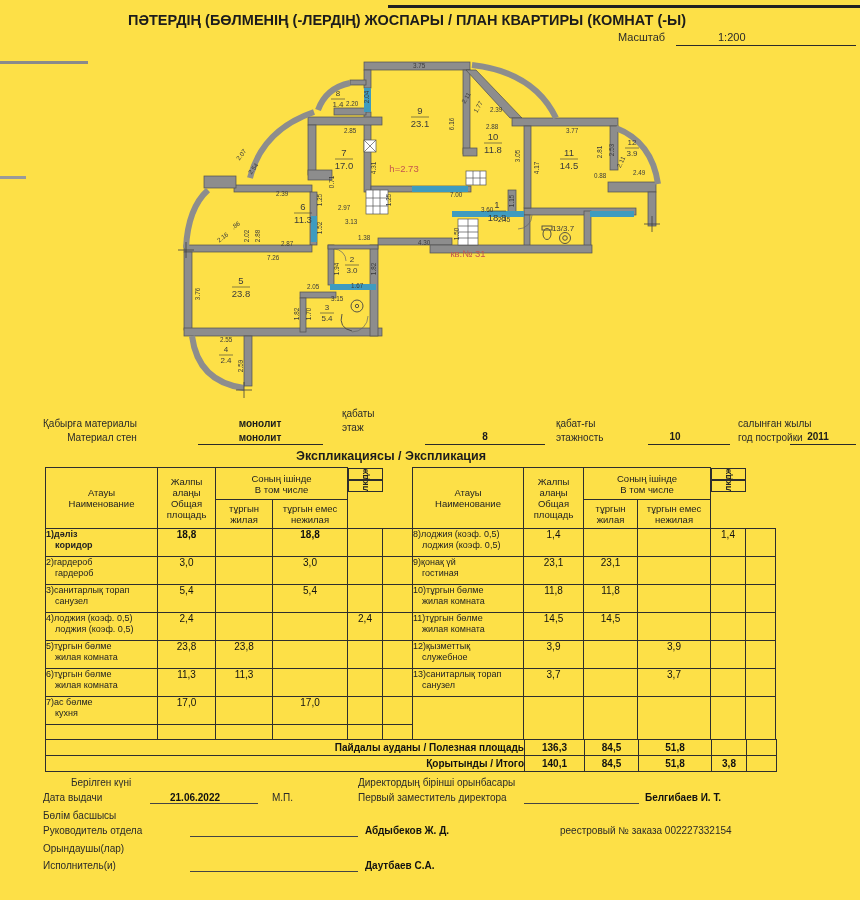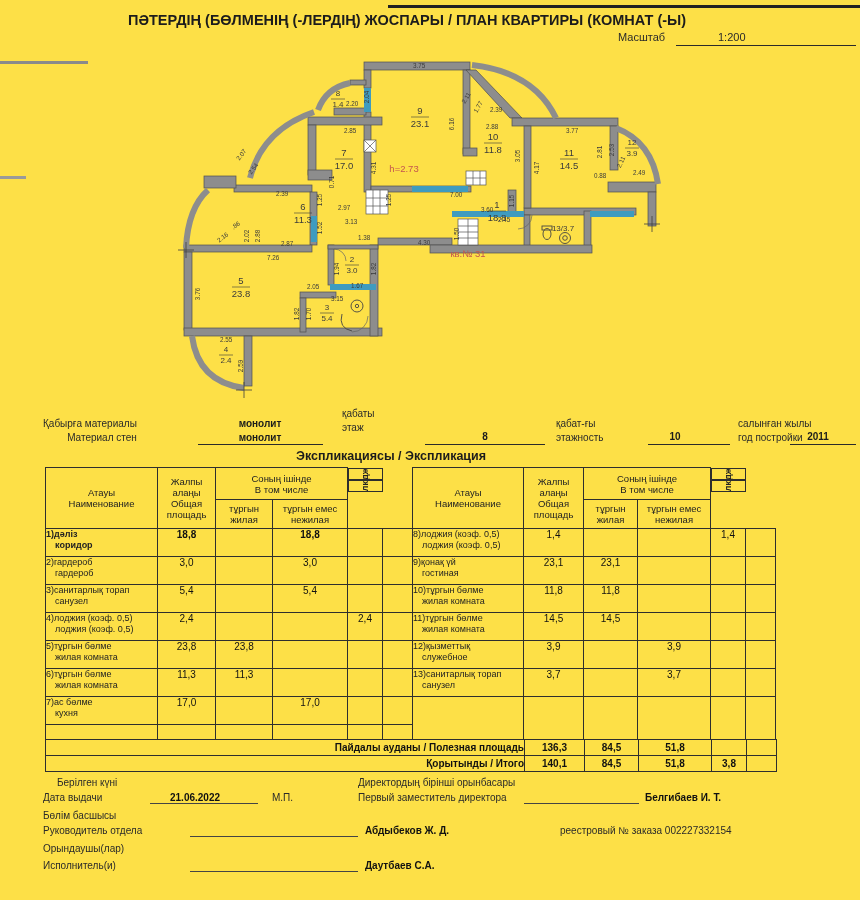--- a/index.html
+++ b/index.html
@@ -569,21 +569,21 @@
             <td class="tval">140,1</td>
             <td class="tval">84,5</td>
             <td class="tval">51,8</td>
             <td class="tval">3,8</td>
             <td class="tval"></td>
           </tr>
         </tbody>
     </table>
   </div>
 
-  <div class="abs f-label" style="left:32px;top:777px;padding-left:25px;">Берілген күні</div>
+  <div class="abs f-label" style="left:46px;top:777px;padding-left:25px;">Берілген күні</div>
   <div class="abs f-label" style="left:358px;top:777px;">Директордың бірінші орынбасары</div>
 
   <div class="abs f-label" style="left:43px;top:792px;">Дата выдачи</div>
   <div class="abs sig-line" style="left:150px;top:789px;width:108px;height:14px;"></div>
   <div class="abs f-bold" style="left:170px;top:792px;">21.06.2022</div>
   <div class="abs f-label" style="left:272px;top:792px;">М.П.</div>
   <div class="abs f-label" style="left:358px;top:792px;">Первый заместитель директора</div>
   <div class="abs sig-line" style="left:524px;top:789px;width:115px;height:14px;"></div>
   <div class="abs f-bold" style="left:645px;top:792px;">Белгибаев И. Т.</div>
 

